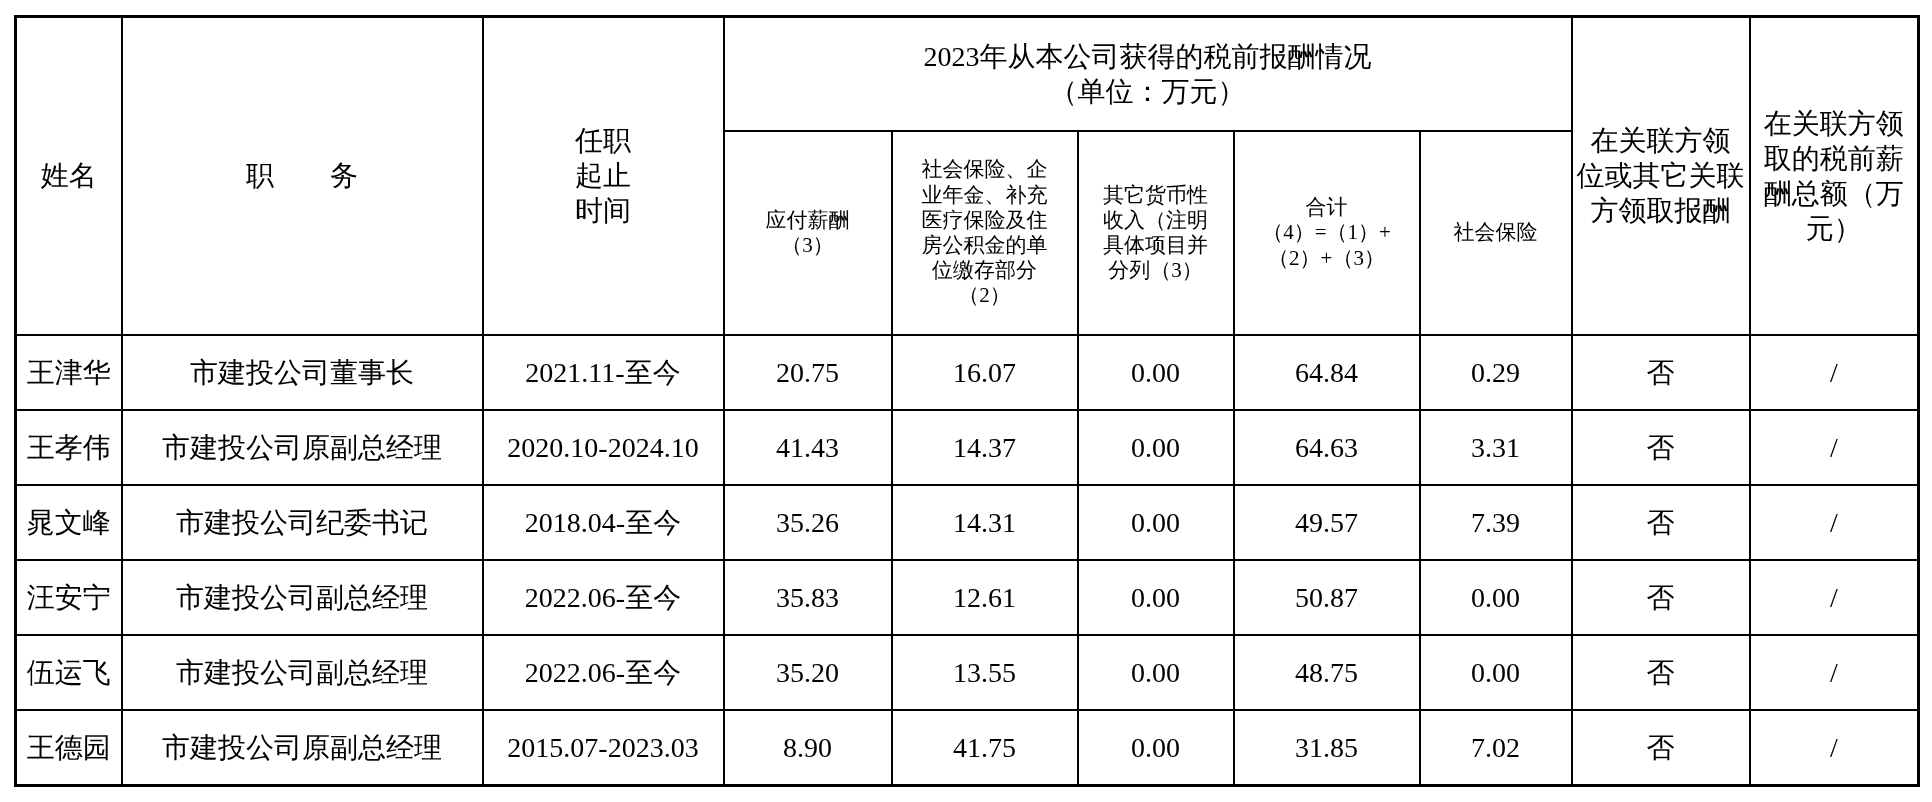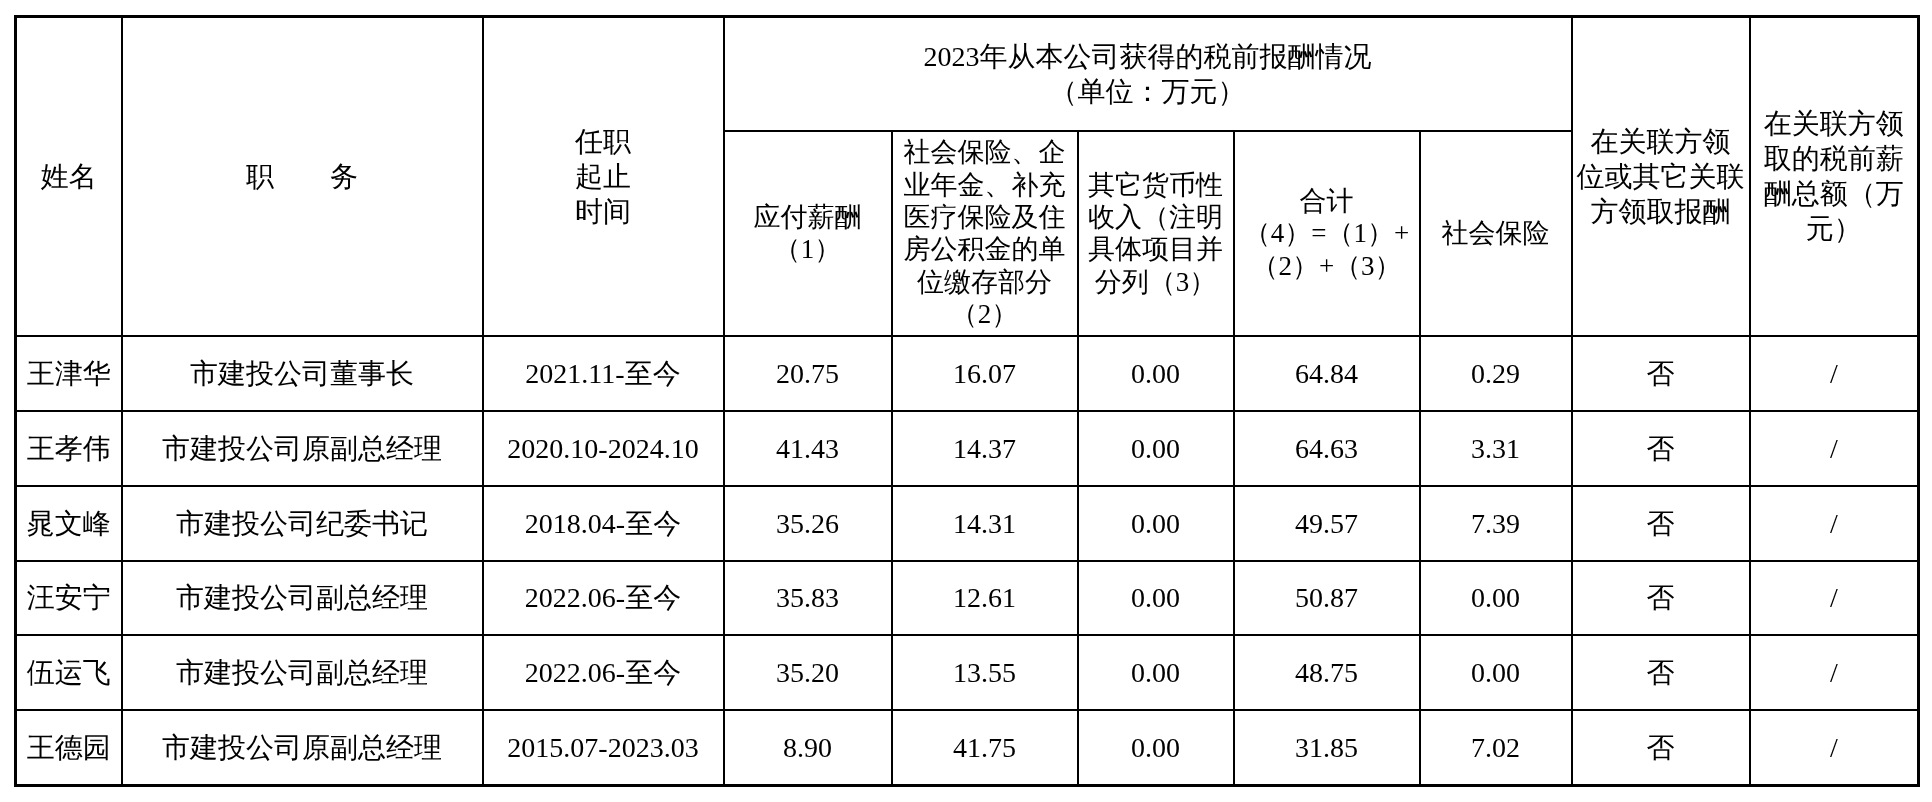--- a/index.html
+++ b/index.html
@@ -33,21 +33,21 @@
     border: 2px solid #000000;
     padding: 0 2px;
     text-align: center;
     vertical-align: middle;
     font-weight: normal;
     font-size: 28px;
     line-height: 1.25;
     overflow: hidden;
   }
   table.comp th.sub {
-    font-size: 27px;
+    font-size: 21px;
     line-height: 1.2;
   }
   .ml {
     white-space: pre-line;
   }
   td.pos {
     text-align: left;
     padding-left: 6px;
   }
   tr.hdr-1 { height: 110px; }
@@ -83,21 +83,21 @@
         <th rowspan="2" class="ml">在关联方领
 位或其它关联
 方领取报酬</th>
         <th rowspan="2" class="ml">在关联方领
 取的税前薪
 酬总额（万
 元）</th>
       </tr>
       <tr class="hdr-2">
         <th class="sub ml">应付薪酬
-（1）</th>
+（3）</th>
         <th class="sub ml">社会保险、企
 业年金、补充
 医疗保险及住
 房公积金的单
 位缴存部分
 （2）</th>
         <th class="sub ml">其它货币性
 收入（注明
 具体项目并
 分列（3）</th>

